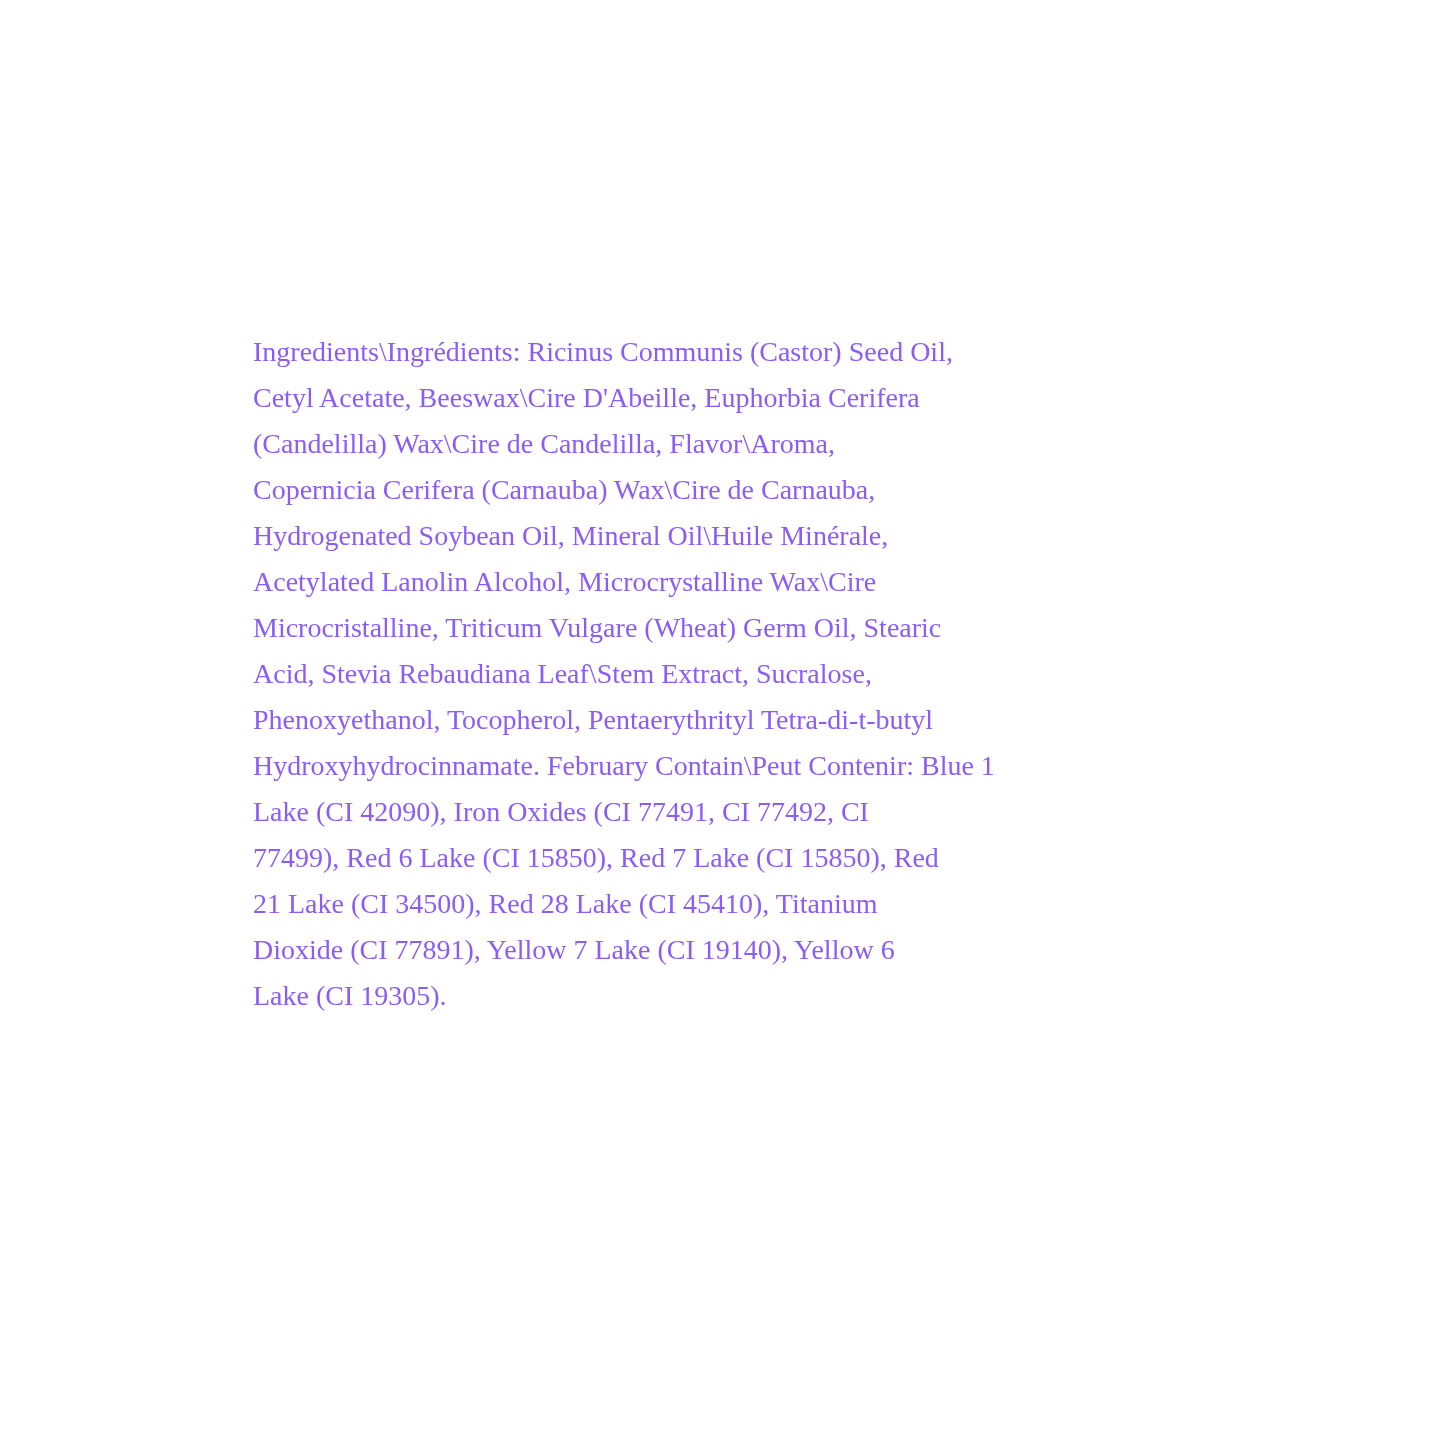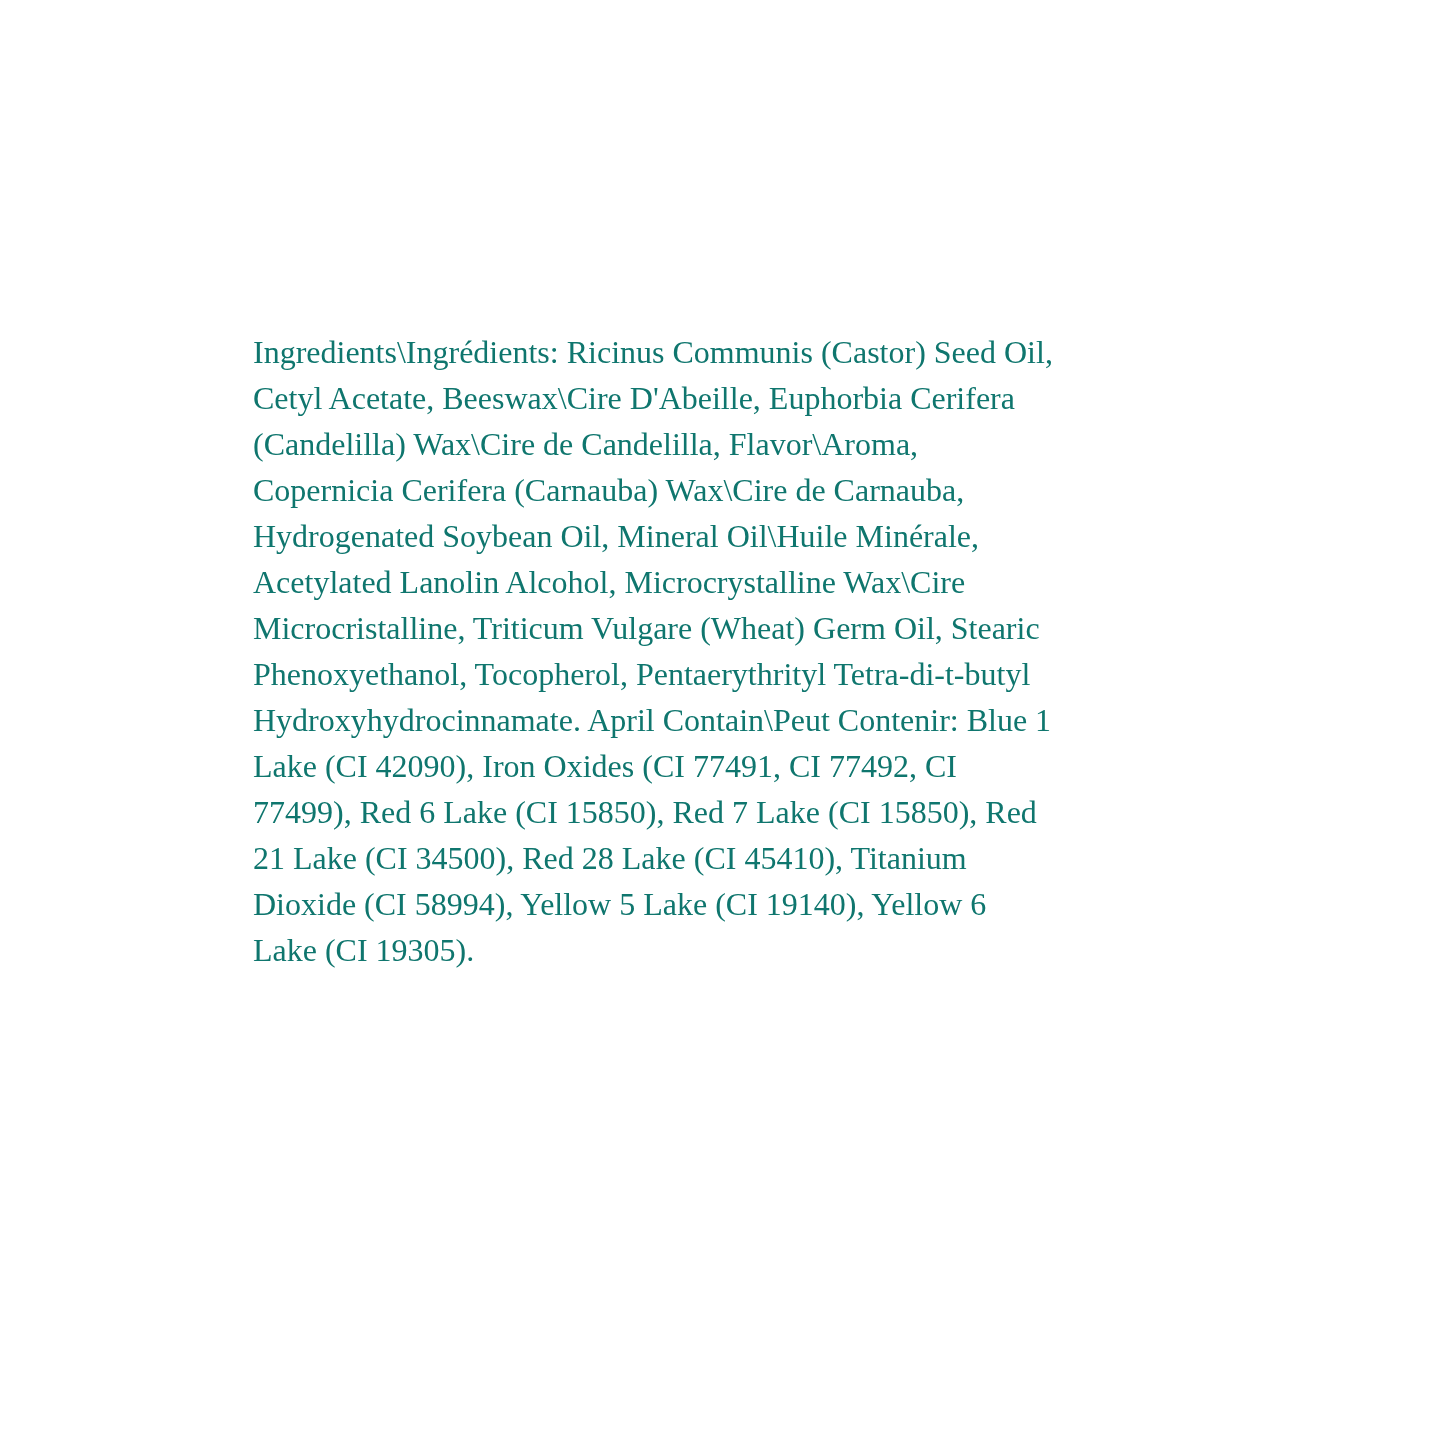--- a/index.html
+++ b/index.html
@@ -13,42 +13,43 @@
     height: 1445px;
     background: #ffffff;
     overflow: hidden;
   }
   .ingredients-block {
     position: absolute;
     left: 253px;
     top: 329px;
     width: 1000px;
     font-family: "Liberation Serif", "DejaVu Serif", serif;
-    font-size: 32px;
+    font-size: 28px;
     line-height: 46px;
-    color: #0f766e;
+    color: #8b5cf6;
     letter-spacing: 0px;
   }
   .ingredients-block .line {
     white-space: nowrap;
   }
 </style>
 </head>
 <body>
 
 <div class="page">
   <div class="ingredients-block">
     <div class="line">Ingredients\Ingrédients: Ricinus Communis (Castor) Seed Oil,</div>
     <div class="line">Cetyl Acetate, Beeswax\Cire D'Abeille, Euphorbia Cerifera</div>
     <div class="line">(Candelilla) Wax\Cire de Candelilla, Flavor\Aroma,</div>
     <div class="line">Copernicia Cerifera (Carnauba) Wax\Cire de Carnauba,</div>
     <div class="line">Hydrogenated Soybean Oil, Mineral Oil\Huile Minérale,</div>
     <div class="line">Acetylated Lanolin Alcohol, Microcrystalline Wax\Cire</div>
     <div class="line">Microcristalline, Triticum Vulgare (Wheat) Germ Oil, Stearic</div>
+    <div class="line">Acid, Stevia Rebaudiana Leaf\Stem Extract, Sucralose,</div>
     <div class="line">Phenoxyethanol, Tocopherol, Pentaerythrityl Tetra-di-t-butyl</div>
-    <div class="line">Hydroxyhydrocinnamate. April Contain\Peut Contenir: Blue 1</div>
+    <div class="line">Hydroxyhydrocinnamate. February Contain\Peut Contenir: Blue 1</div>
     <div class="line">Lake (CI 42090), Iron Oxides (CI 77491, CI 77492, CI</div>
     <div class="line">77499), Red 6 Lake (CI 15850), Red 7 Lake (CI 15850), Red</div>
     <div class="line">21 Lake (CI 34500), Red 28 Lake (CI 45410), Titanium</div>
-    <div class="line">Dioxide (CI 58994), Yellow 5 Lake (CI 19140), Yellow 6</div>
+    <div class="line">Dioxide (CI 77891), Yellow 7 Lake (CI 19140), Yellow 6</div>
     <div class="line">Lake (CI 19305).</div>
   </div>
 </div>
 
 </body></html>

